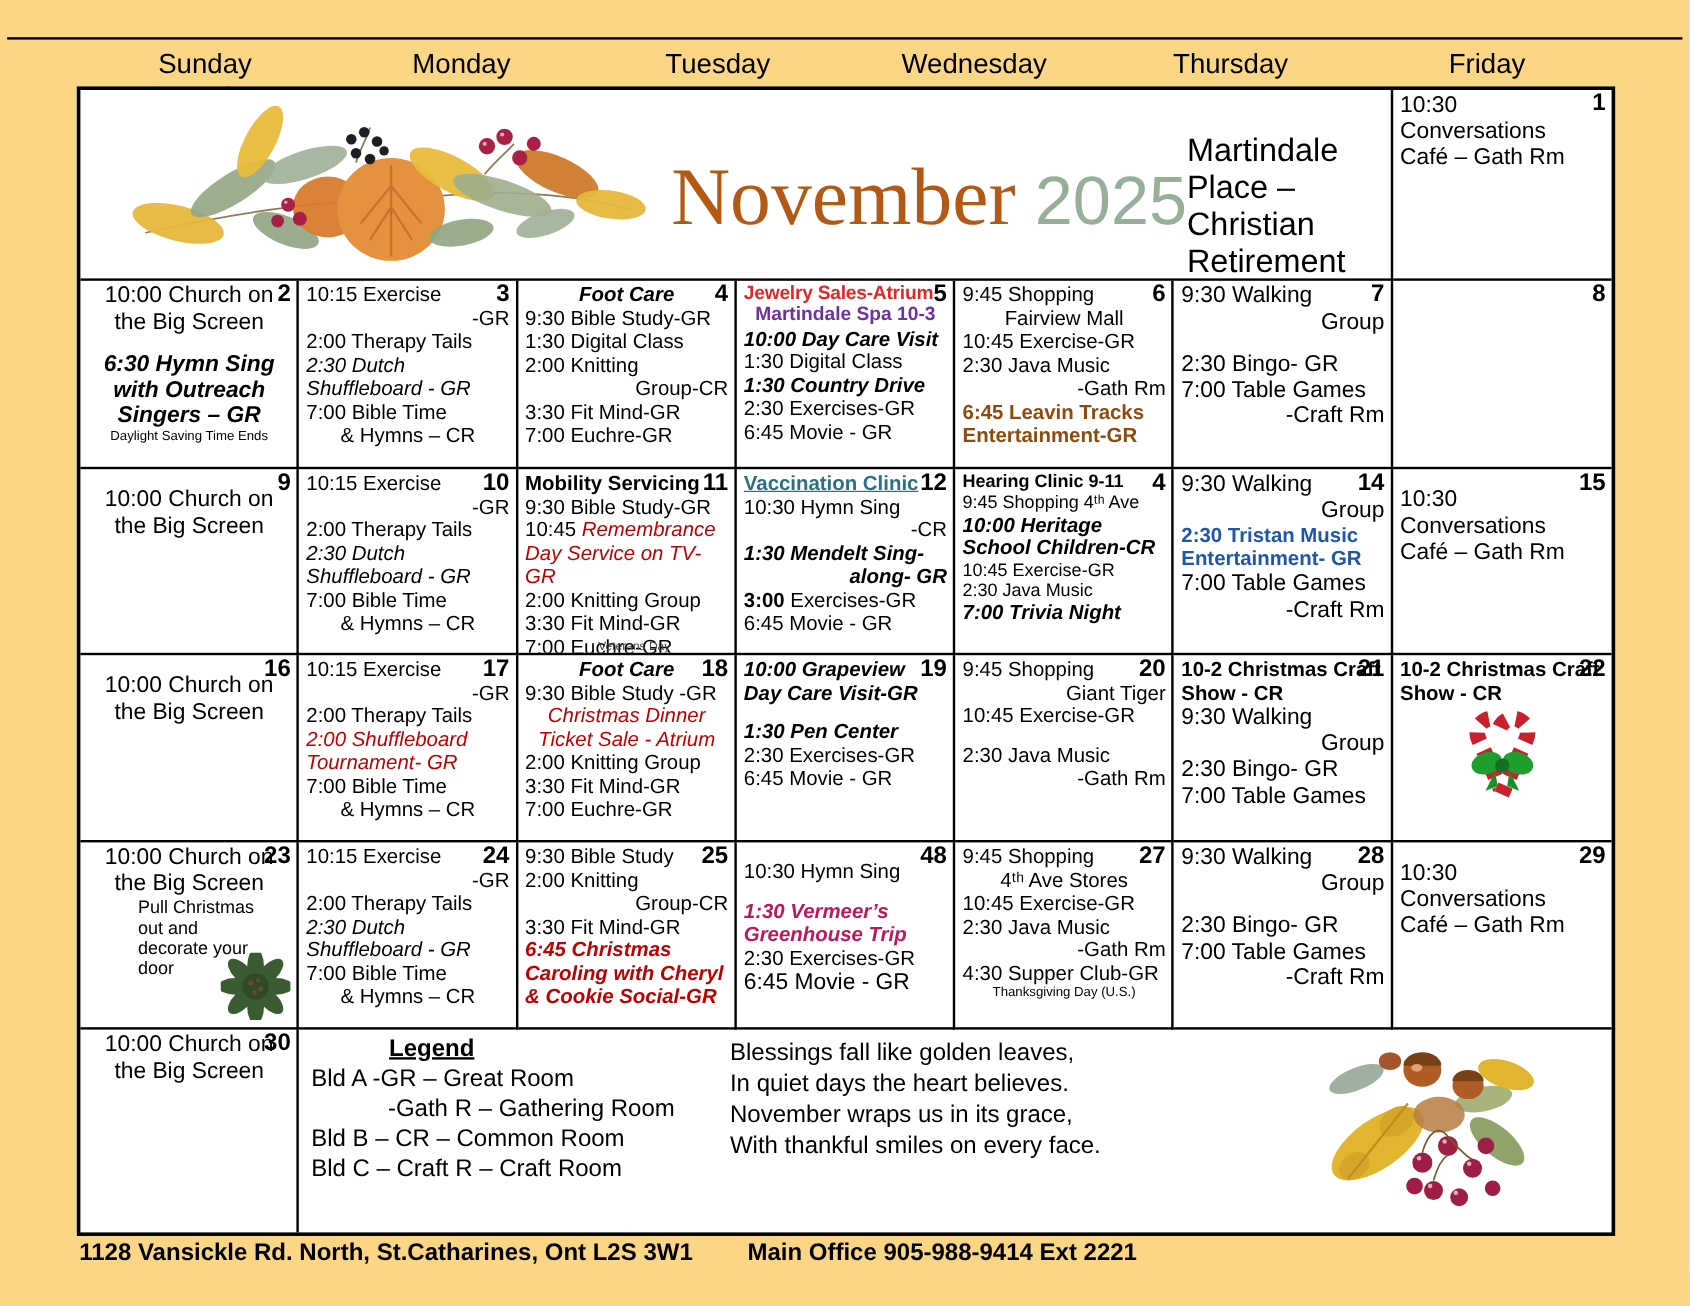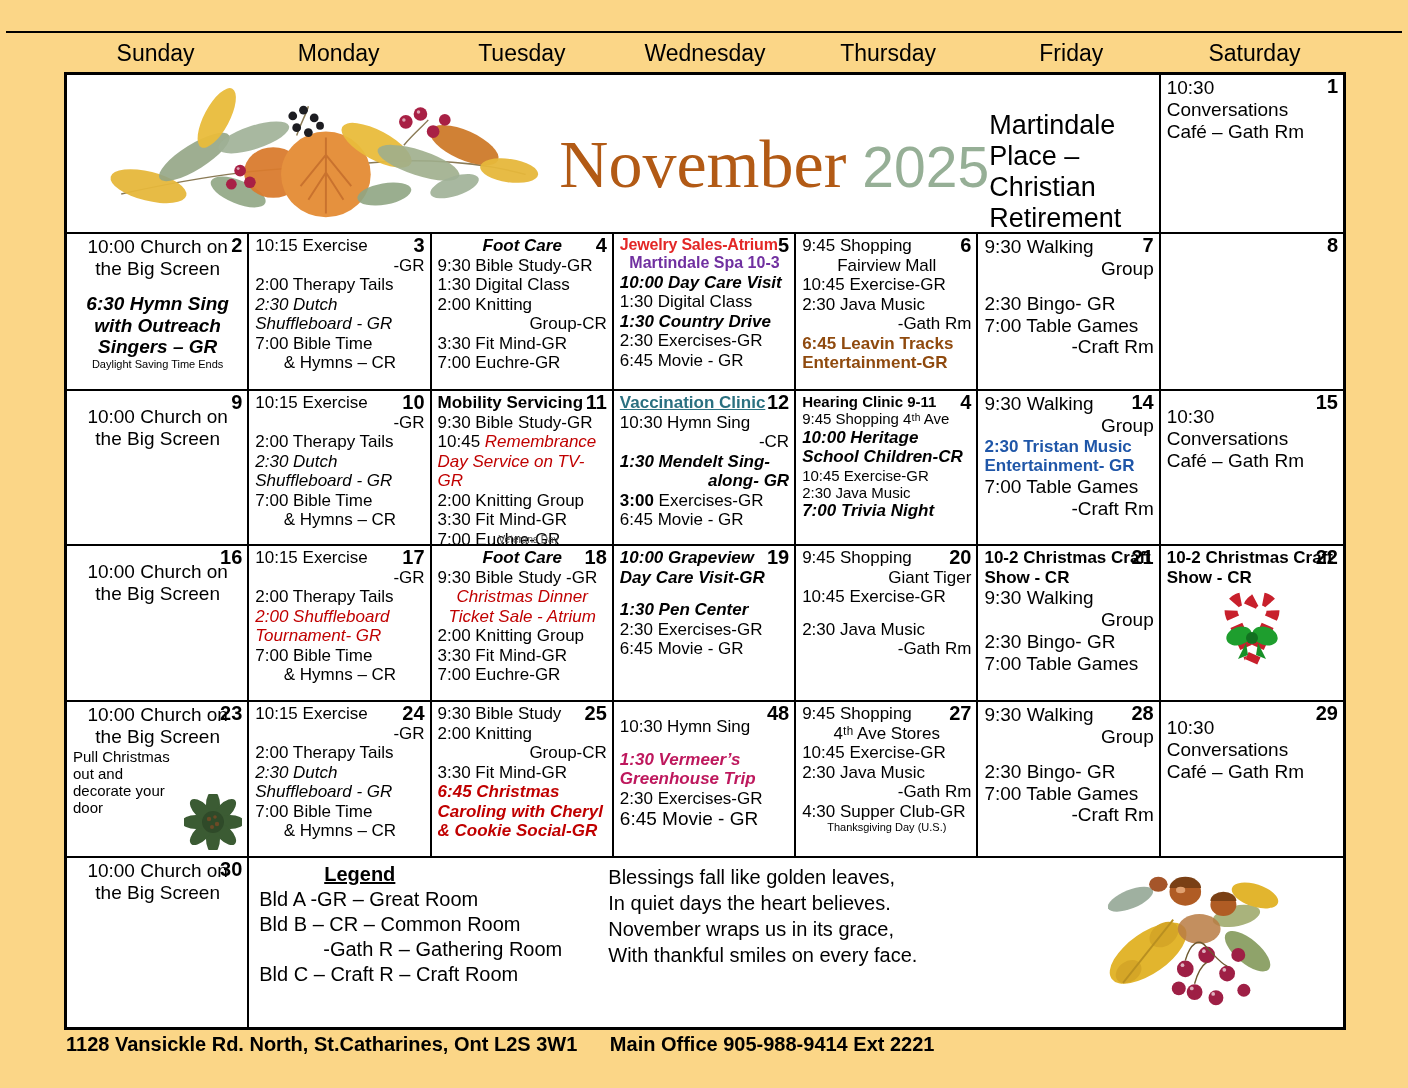--- a/index.html
+++ b/index.html
@@ -1,21 +1,21 @@
 <!DOCTYPE html>
 <html><head>
 <meta charset="utf-8">
 <style>
   html,body{margin:0;padding:0;}
   body{
     width:1408px;height:1088px;position:relative;overflow:hidden;
     background:#FBD687;font-family:"Liberation Sans",sans-serif;color:#000;
   }
   .topline{position:absolute;top:31px;left:6px;width:1396px;height:2px;background:#000;}
-  .dayrow{position:absolute;left:64px;top:40px;width:1282px;display:grid;grid-template-columns:repeat(7,1fr);}
+  .dayrow{position:absolute;left:64px;top:40px;width:1282px;display:grid;grid-template-columns:repeat(6,1fr);}
   .dayname{text-align:center;font-size:23px;}
   .calendar{
     position:absolute;left:64px;top:72px;width:1282px;height:958px;box-sizing:border-box;
     border:3px solid #000;background:#fff;display:grid;
     grid-template-columns:repeat(7,1fr);
     grid-template-rows:159px 157px 155px 156px 156px auto;
   }
   .cell{border-right:2px solid #000;border-bottom:2px solid #000;position:relative;
         padding:2px 5px 1px 6px;overflow:hidden;box-sizing:border-box;}
   .cell.lastcol{border-right:none;}
@@ -31,42 +31,42 @@
   .boldu{font-weight:bold;}
   .boldhd{font-weight:bold;font-size:17px;}
   .redi{color:#C00000;font-style:italic;}
   .redbi{color:#C00000;font-weight:bold;font-style:italic;}
   .greenbi{color:#be185d;font-weight:bold;font-style:italic;}
   .redhd{color:#E32726;font-weight:bold;font-size:16px;letter-spacing:-0.2px;}
   .purplehd{color:#7030A0;font-weight:bold;font-size:16px;}
   .brownhd{color:#8F4A0E;font-weight:bold;font-size:17px;}
   .bluehd{color:#1F56A8;font-weight:bold;font-size:17px;}
   .tealhd{color:#2A7080;font-weight:bold;text-decoration:underline;font-size:17px;}
-  .narrow{max-width:66%;}
+  .narrow{max-width:66%;margin-left:42px;}
   .overlaytxt{position:absolute;left:36%;top:4px;font-size:10px;color:#444;white-space:nowrap;}
   
   .banner{display:flex;width:100%;height:100%;align-items:stretch;}
   .leaves1{width:45%;height:100%;align-self:flex-end;}
   .titleblock{flex:1;display:flex;flex-direction:row;align-items:center;justify-content:flex-start;padding-top:22px;}
   .titleline{white-space:nowrap;}
   .month{font-family:"Liberation Serif",serif;font-size:68px;color:#B25A15;line-height:1;}
   .year{font-size:57px;color:#96AF96;margin-left:16px;font-weight:normal;}
   .subtitle{font-size:27px;margin-top:14px;}
   
   .bottomcell{display:flex;width:100%;height:100%;padding:2px 0 0 2px;box-sizing:border-box;}
   .legend{width:31%;font-size:20px;line-height:1.25;padding-left:2px;}
   .legend-title{width:60%;text-align:center;text-decoration:underline;font-weight:bold;}
   .indent{margin-left:64px;}
   .poem{width:41%;font-size:20px;line-height:1.3;padding-left:14px;padding-top:2px;}
   .leaves2wrap{flex:1;display:flex;justify-content:center;align-items:flex-start;}
   .leaves2{height:158px;}
   .icon-wreath{position:absolute;right:5px;bottom:6px;}
   .icon-candycanes{display:block;margin:4px auto 0;}
   .footer{position:absolute;left:66px;top:1033px;font-size:20px;font-weight:bold;white-space:nowrap;}
-  .footer-office{margin-left:27px;}
+  .footer-office{margin-left:40px;}
 </style>
 </head>
 <body>
 
 <div class="topline"></div>
 
 <div class="dayrow">
   <div class="dayname">Sunday</div>
   <div class="dayname">Monday</div>
   <div class="dayname">Tuesday</div>
@@ -401,22 +401,22 @@
     </div>
     <div class="cell lastrow">
       <div class="daynum">30</div>
       <div class="ln lg" style="text-align: center;">10:00 Church on the Big Screen</div>
     </div>
     <div class="cell lastcol lastrow" style="grid-column: span 6;">
       <div id="tpl-bottom" class="bottomcell">
     <div class="legend">
       <div class="legend-title">Legend</div>
       <div class="legend-line">Bld A -GR – Great Room</div>
+      <div class="legend-line indent">-Gath R – Gathering Room</div>
       <div class="legend-line">Bld B – CR – Common Room</div>
-      <div class="legend-line indent">-Gath R – Gathering Room</div>
       <div class="legend-line">Bld C – Craft R – Craft Room</div>
     </div>
     <div class="poem">
       <div>Blessings fall like golden leaves,</div>
       <div>In quiet days the heart believes.</div>
       <div>November wraps us in its grace,</div>
       <div>With thankful smiles on every face.</div>
     </div>
     <div class="leaves2wrap">
       <svg class="leaves2" viewBox="0 0 210 170">

